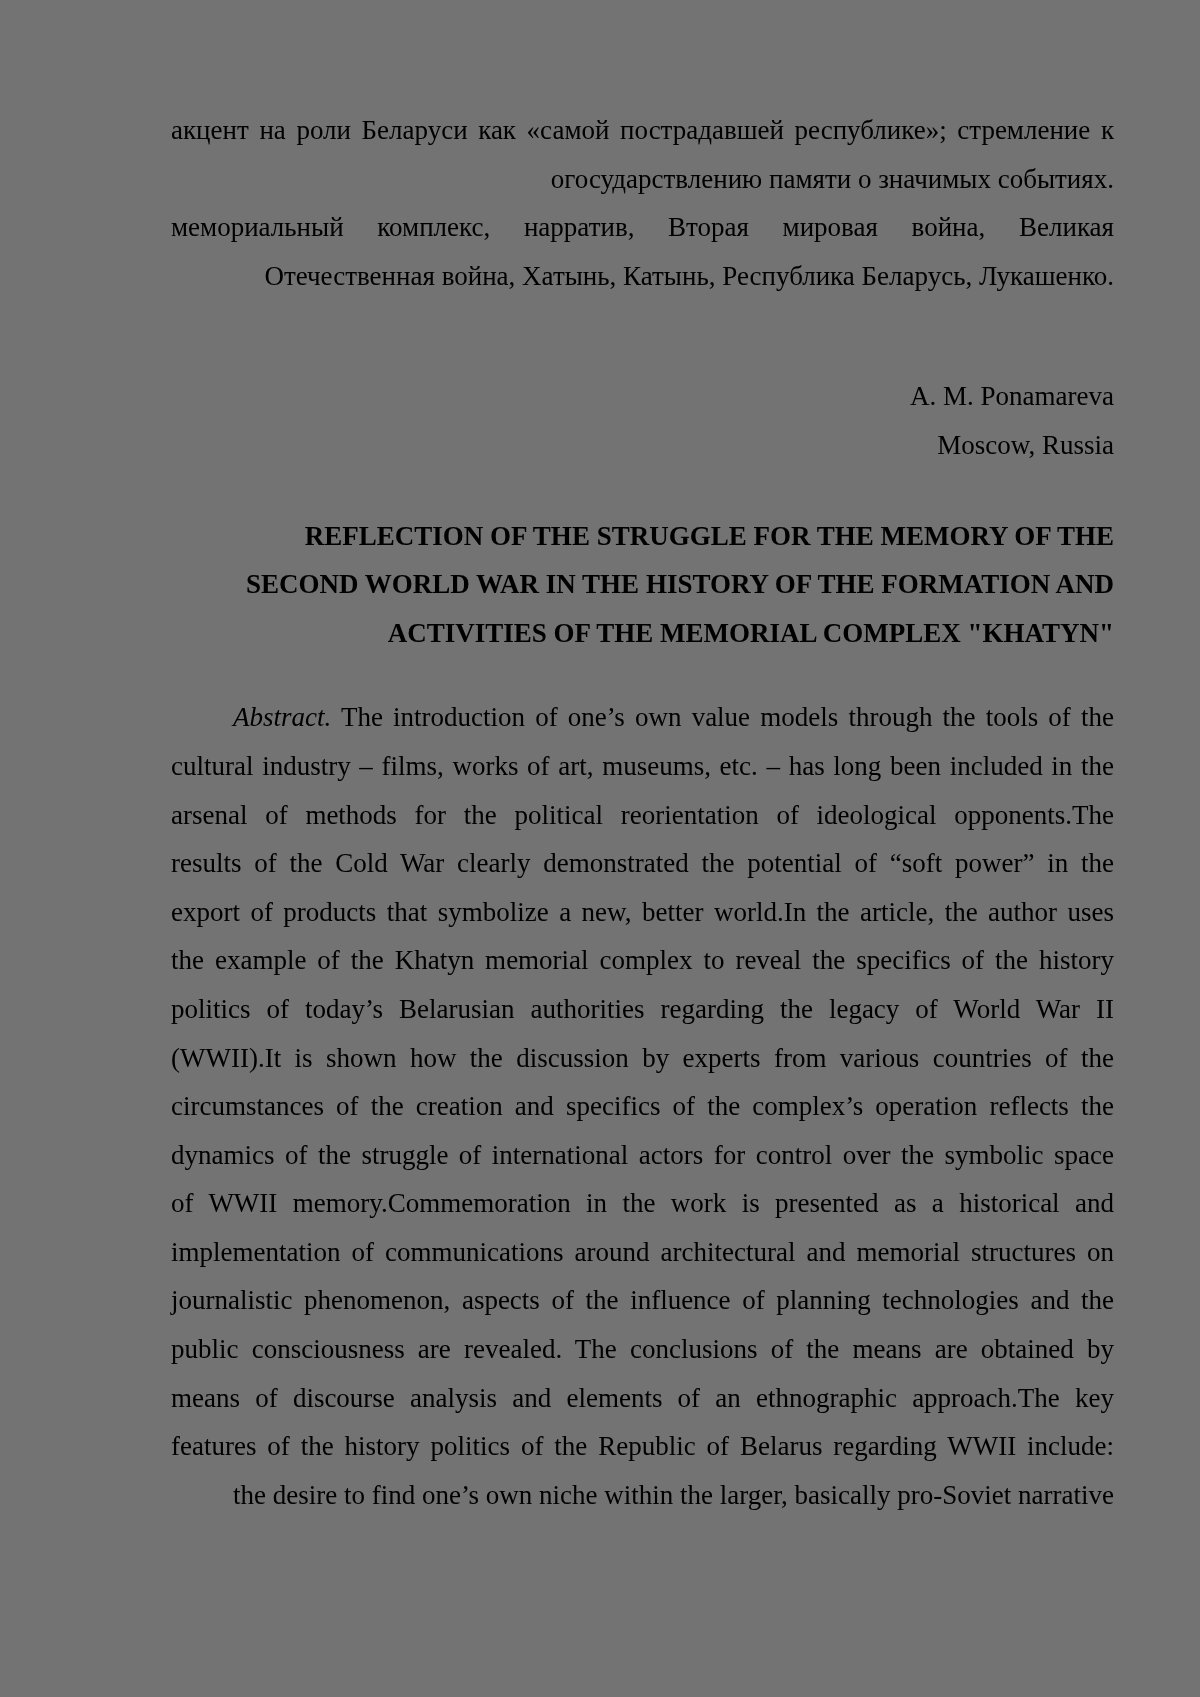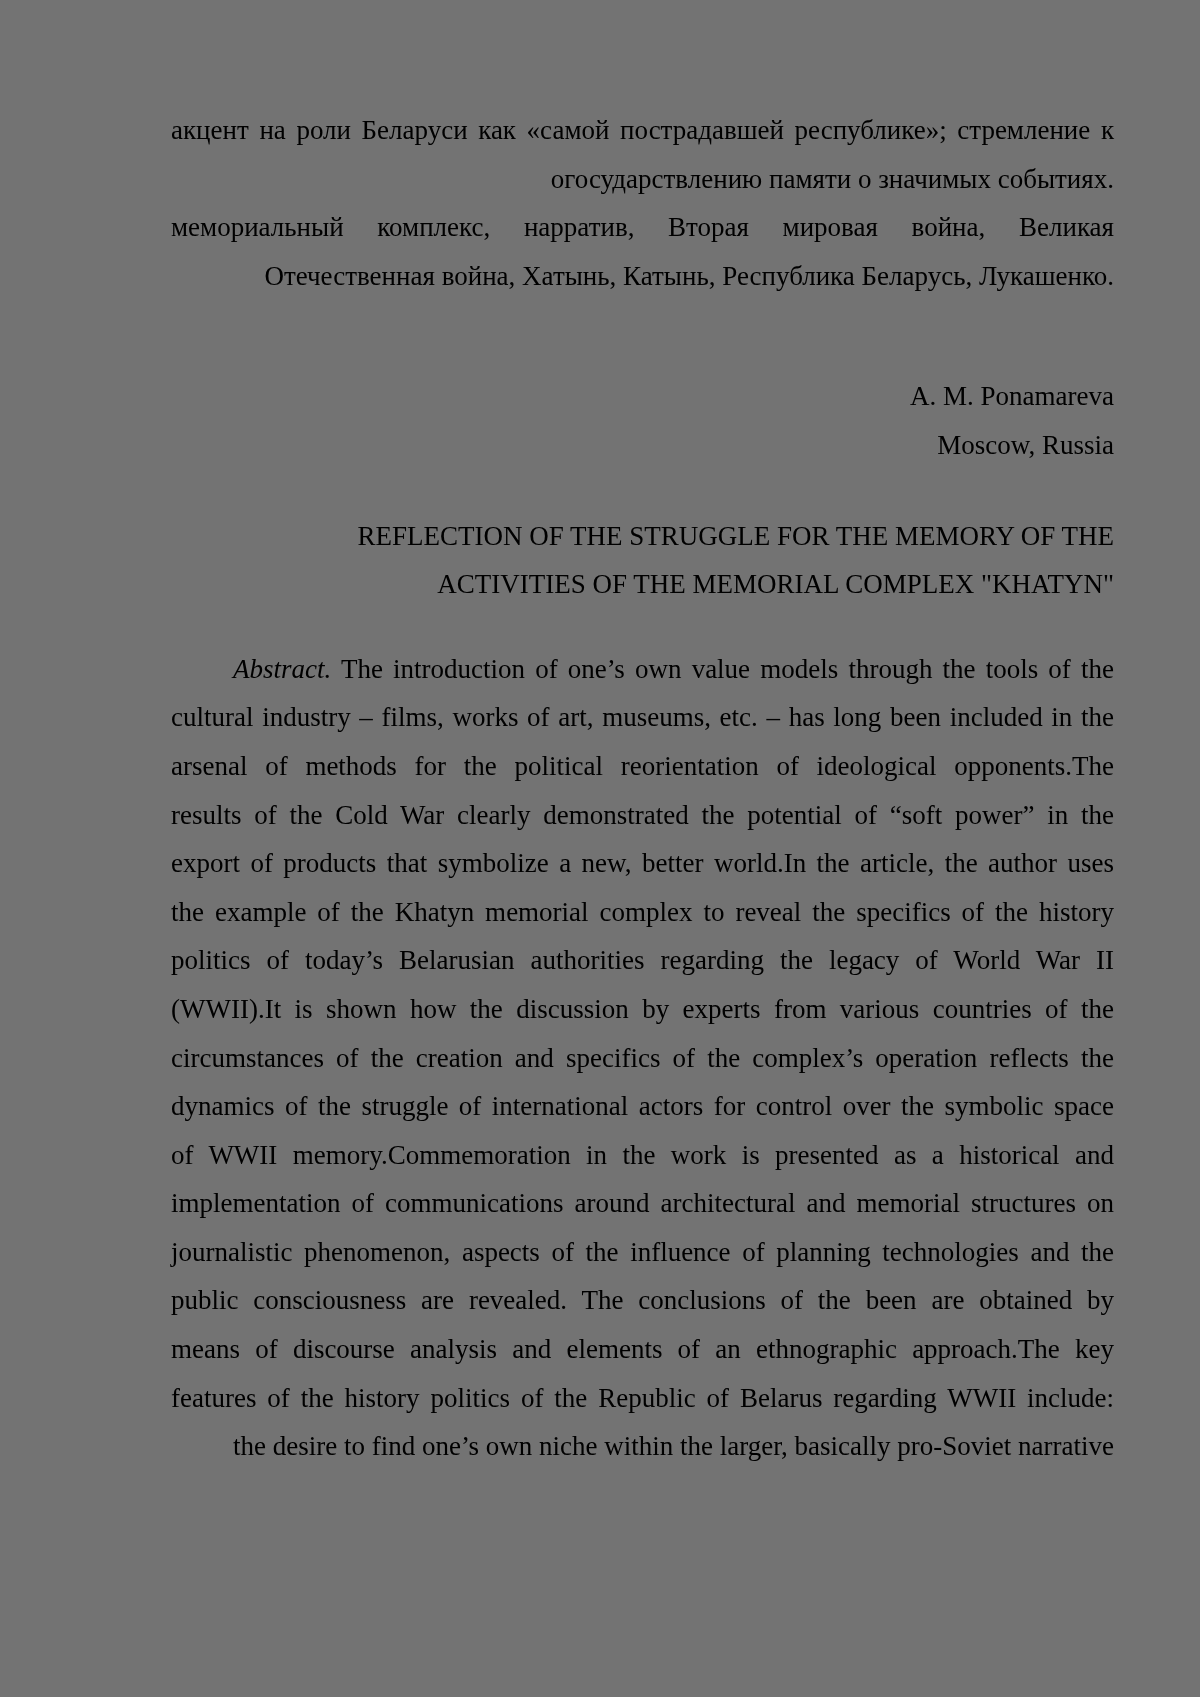--- a/index.html
+++ b/index.html
@@ -34,21 +34,21 @@
   .para .line.indent {
     padding-left: 62px;
   }
   .author-block {
     margin-top: 72px;
     text-align: right;
   }
   .title-block {
     margin-top: 42px;
     text-align: center;
-    font-weight: normal;
+    font-weight: bold;
   }
   .abstract-block {
     margin-top: 36px;
   }
   i { font-style: italic; }
 </style>
 </head>
 <body>
 
 <div class="page">
@@ -64,37 +64,38 @@
         <div class="line">Отечественная война, Хатынь, Катынь, Республика Беларусь, Лукашенко.</div>
       </div>
 
     <div class="author-block">
       <div>A. M. Ponamareva</div>
       <div>Moscow, Russia</div>
     </div>
 
     <div class="title-block para">
         <div class="line">REFLECTION OF THE STRUGGLE FOR THE MEMORY OF THE</div>
+        <div class="line">SECOND WORLD WAR IN THE HISTORY OF THE FORMATION AND</div>
         <div class="line">ACTIVITIES OF THE MEMORIAL COMPLEX "KHATYN"</div>
       </div>
 
     <div class="abstract-block para">
         <div class="line jl indent"><i>Abstract.</i><span> The introduction of one’s own value models through the tools of the</span></div>
         <div class="line jl">cultural industry – films, works of art, museums, etc. – has long been included in the</div>
         <div class="line jl">arsenal of methods for the political reorientation of ideological opponents.The</div>
         <div class="line jl">results of the Cold War clearly demonstrated the potential of “soft power” in the</div>
         <div class="line jl">export of products that symbolize a new, better world.In the article, the author uses</div>
         <div class="line jl">the example of the Khatyn memorial complex to reveal the specifics of the history</div>
         <div class="line jl">politics of today’s Belarusian authorities regarding the legacy of World War II</div>
         <div class="line jl">(WWII).It is shown how the discussion by experts from various countries of the</div>
         <div class="line jl">circumstances of the creation and specifics of the complex’s operation reflects the</div>
         <div class="line jl">dynamics of the struggle of international actors for control over the symbolic space</div>
         <div class="line jl">of WWII memory.Commemoration in the work is presented as a historical and</div>
         <div class="line jl">implementation of communications around architectural and memorial structures on</div>
         <div class="line jl">journalistic phenomenon, aspects of the influence of planning technologies and the</div>
-        <div class="line jl">public consciousness are revealed. The conclusions of the been are obtained by</div>
+        <div class="line jl">public consciousness are revealed. The conclusions of the means are obtained by</div>
         <div class="line jl">means of discourse analysis and elements of an ethnographic approach.The key</div>
         <div class="line jl">features of the history politics of the Republic of Belarus regarding WWII include:</div>
         <div class="line">the desire to find one’s own niche within the larger, basically pro-Soviet narrative</div>
       </div>
 
   </div>
 </div>
 
 </body></html>

